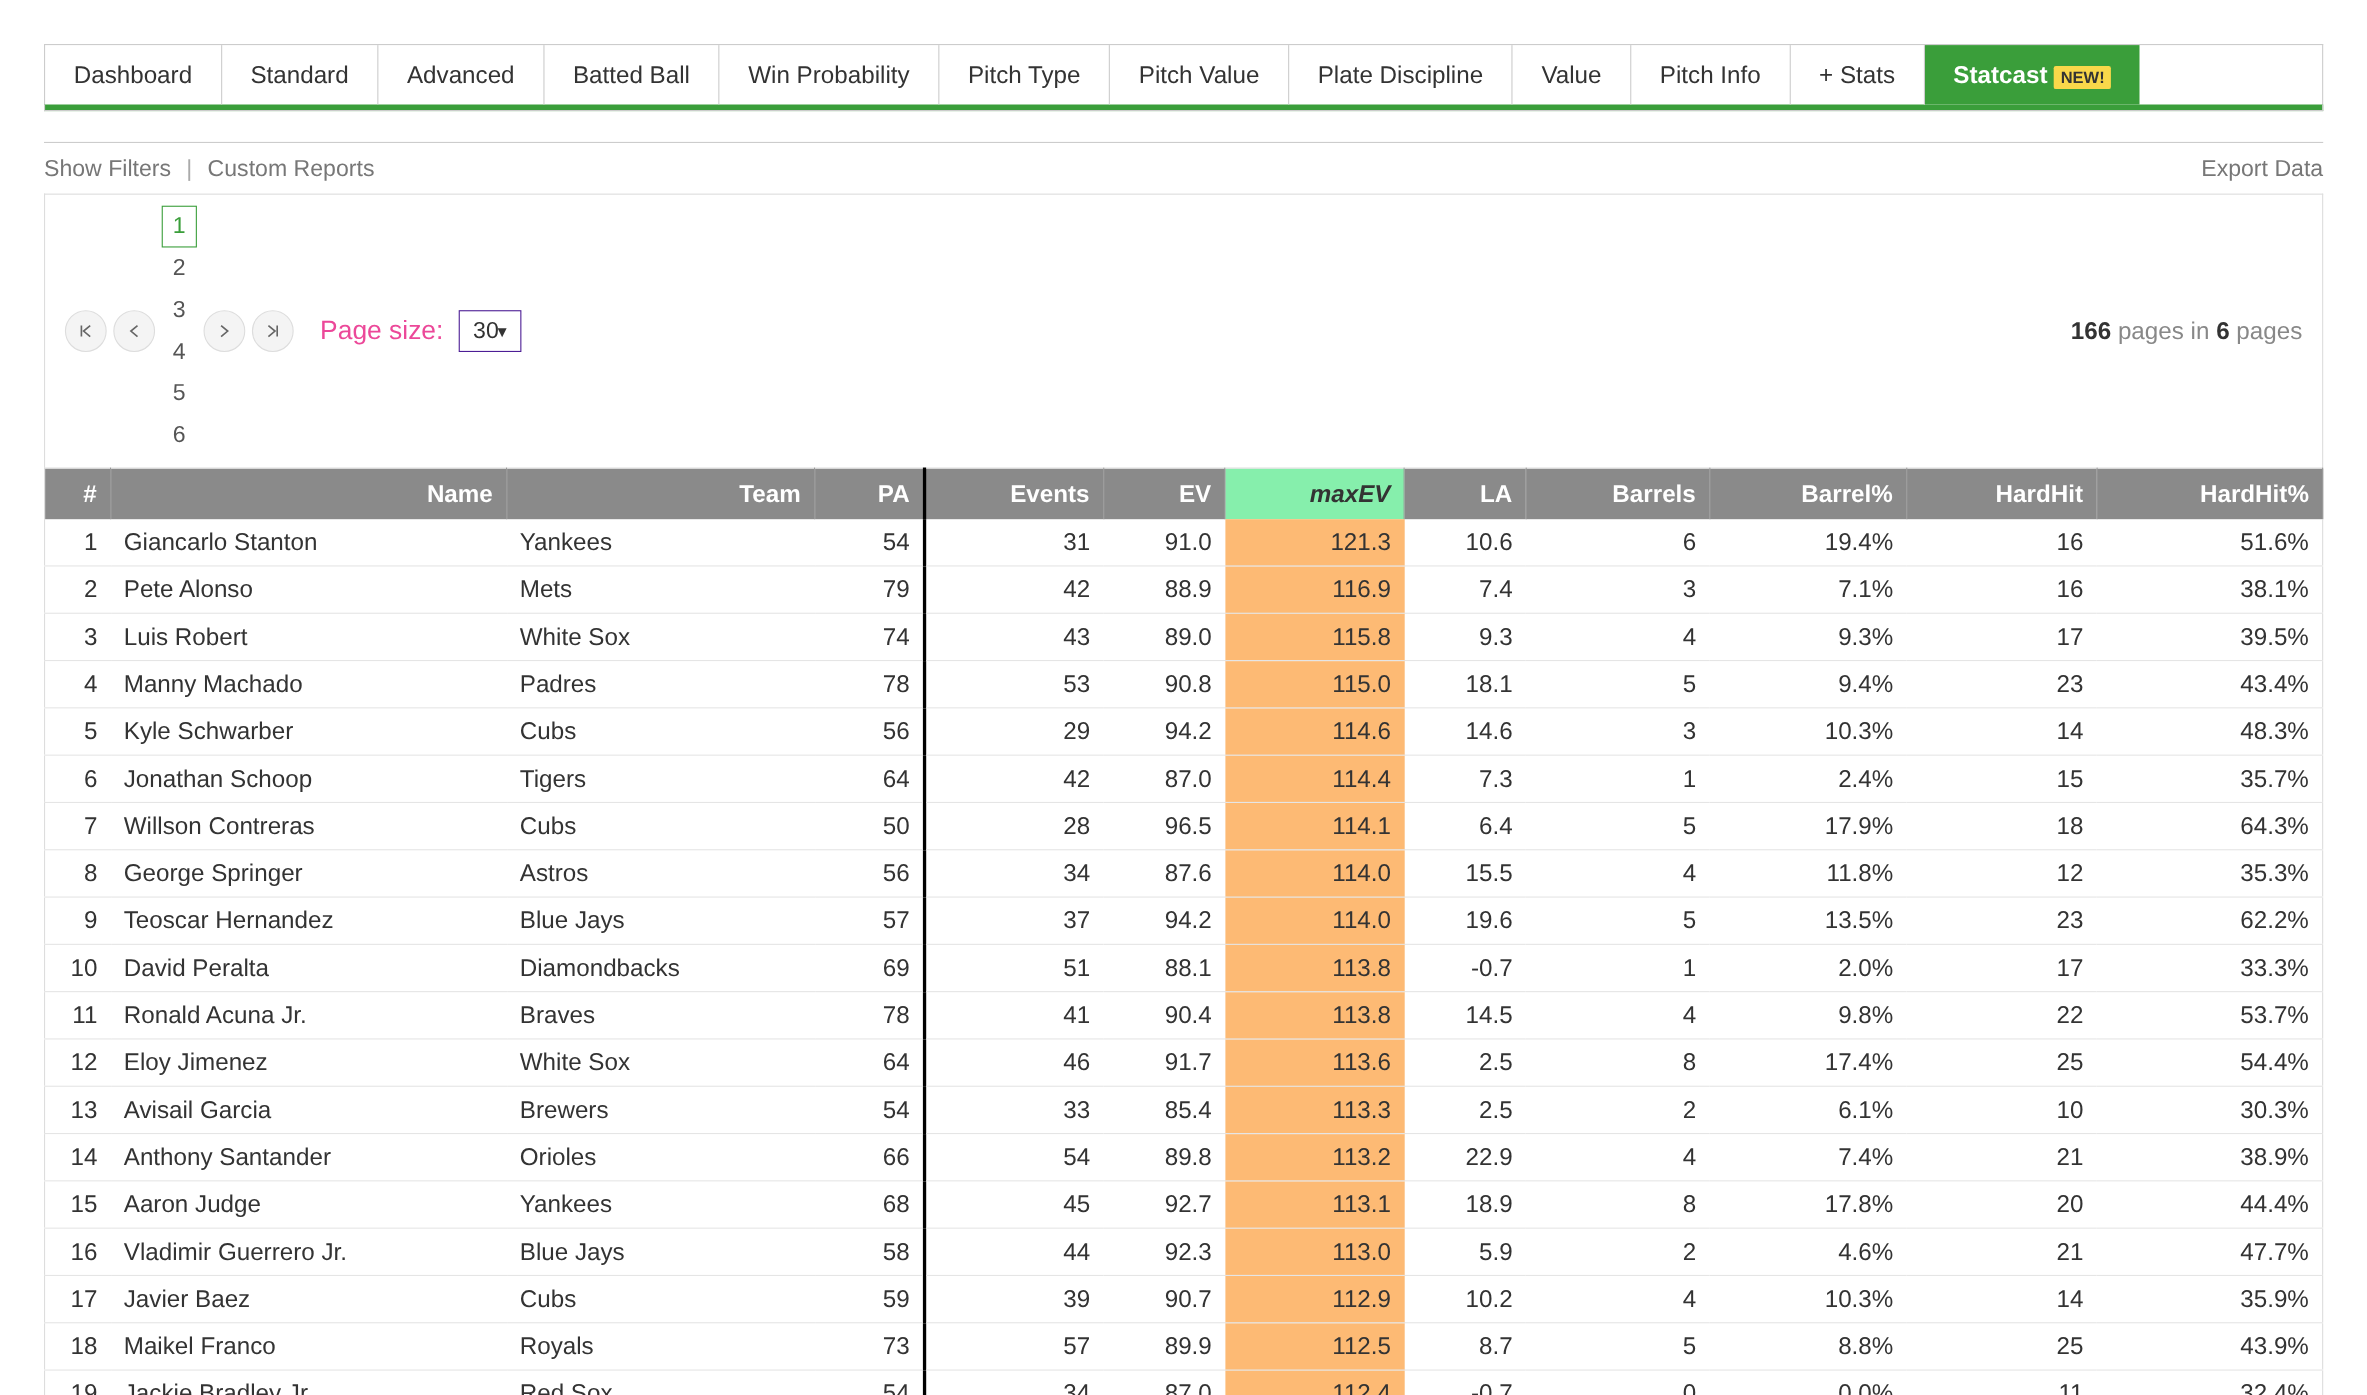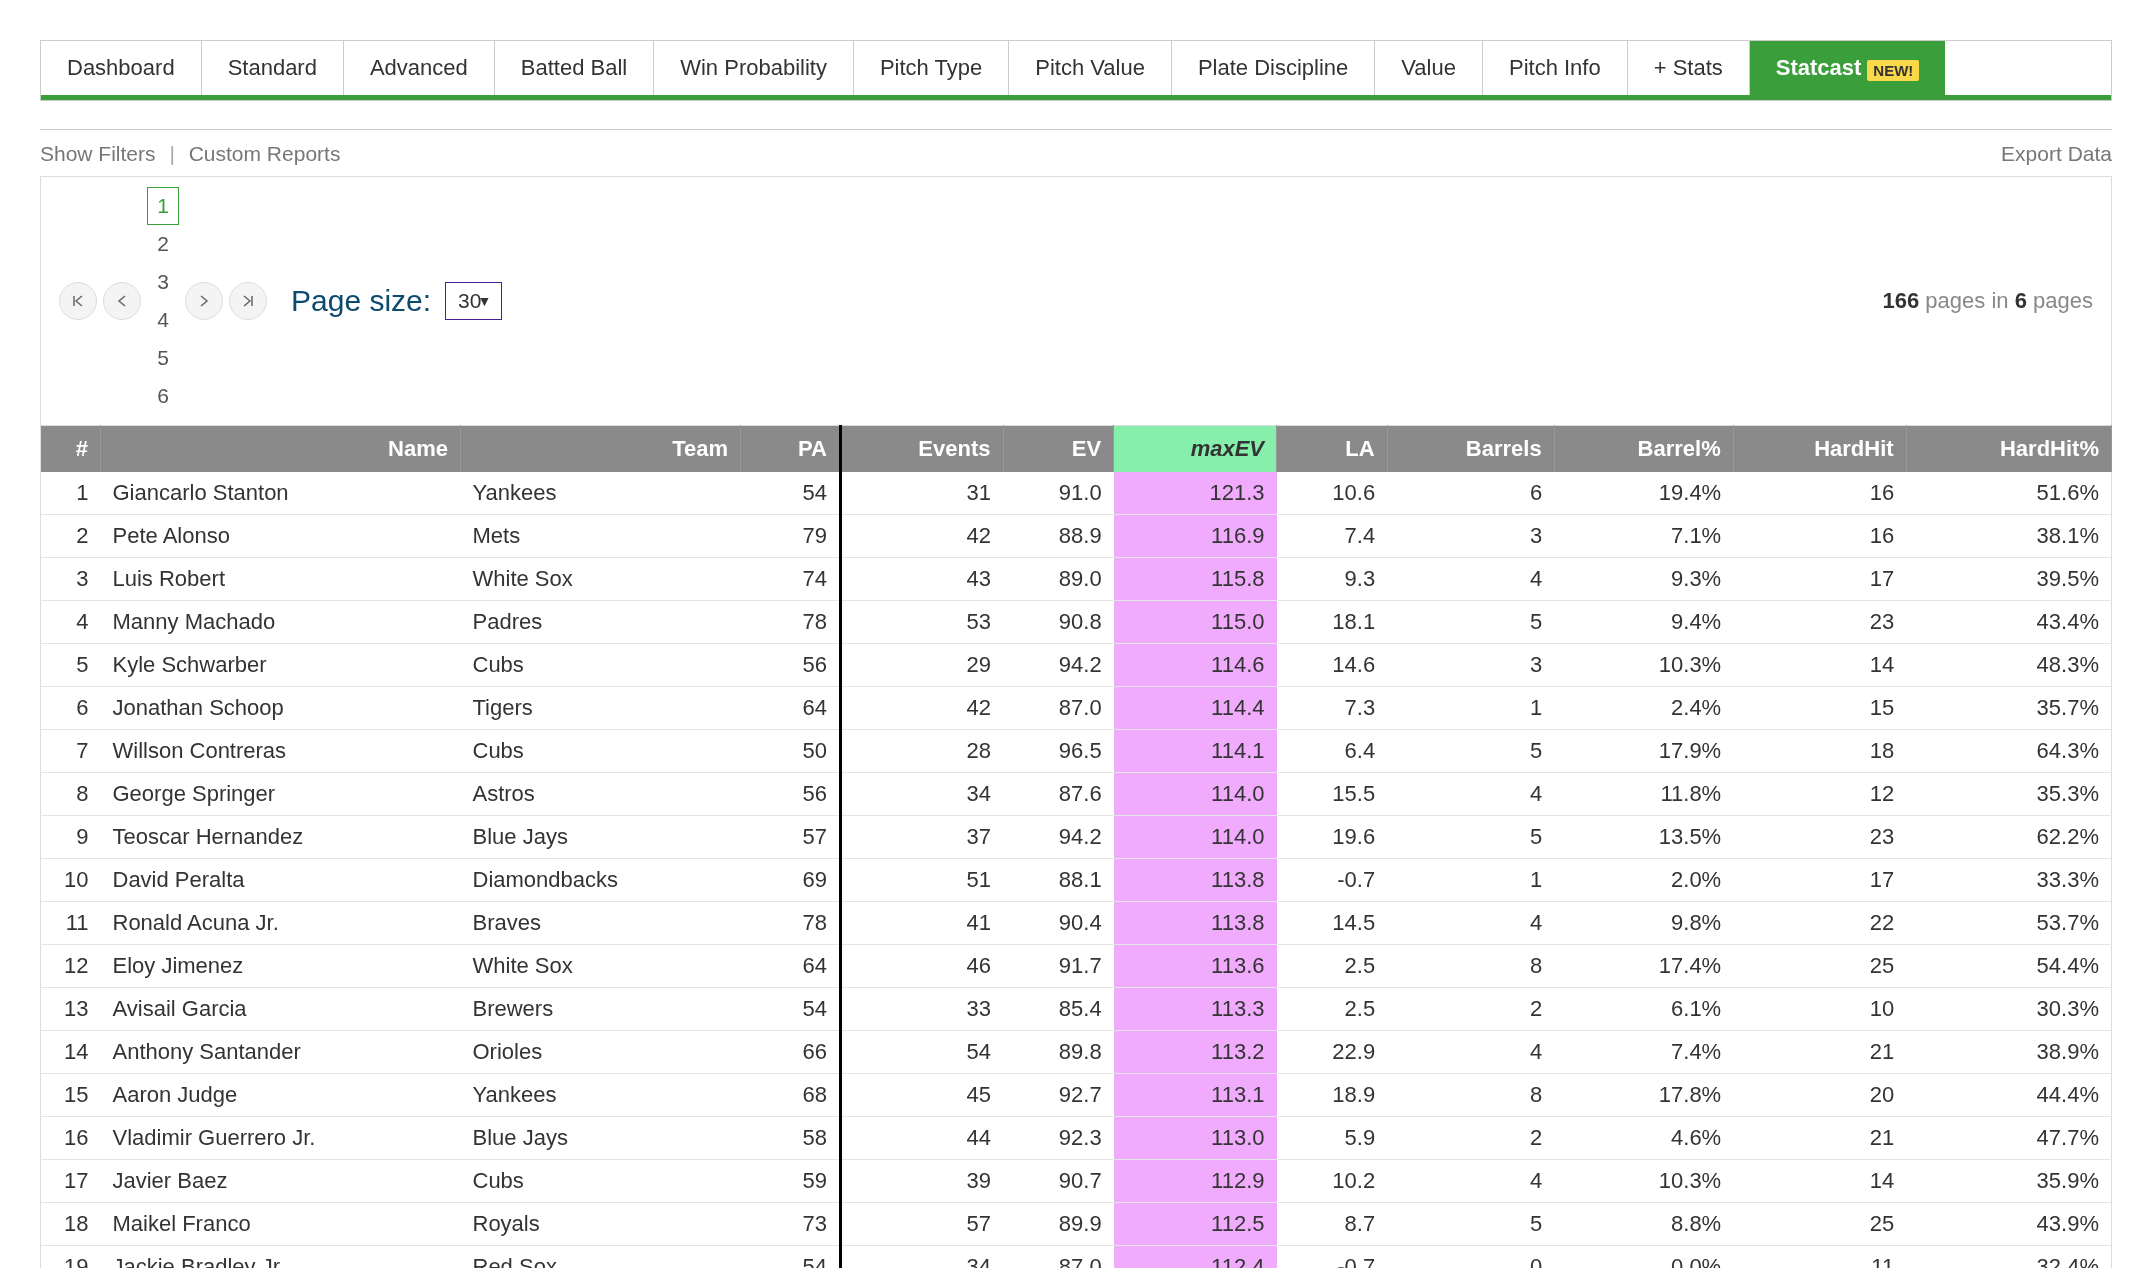--- a/index.html
+++ b/index.html
@@ -90,21 +90,21 @@
   .pg-num {
     width: 32px; height: 38px;
     display: flex; align-items: center; justify-content: center;
     font-size: 21px; color: #555;
     cursor: pointer;
   }
   .pg-num.current {
     border: 1px solid #3a9e3a;
     color: #3a9e3a;
   }
-  .page-size-label { margin-left: 18px; font-size: 30px; color: #0c4a6e; }
+  .page-size-label { margin-left: 18px; font-size: 24px; color: #ec4899; }
   .page-size-select {
     margin-left: 8px;
     border: 1px solid #4c1d95;
     padding: 6px 20px 6px 12px;
     font-size: 21px;
     background: #fff;
     position: relative;
   }
   .select-caret { position: absolute; right: 10px; top: 50%; transform: translateY(-50%); font-size: 14px; color:#333; }
   .pager-right { font-size: 22px; color: #888; }
@@ -134,21 +134,21 @@
     color: #333;
   }
   tbody td.left { text-align: left; }
   tbody td.num { text-align: right; color:#333; }
 
   .col-idx { width: 60px; }
   .col-name { width: 360px; }
   .col-team { width: 280px; }
   .col-pa { width: 100px; }
   .thick-right { border-right: 3px solid #000 !important; }
-  .sorted-col { background: #f0abfc; }
+  .sorted-col { background: #fdba74; }
   thead th.sorted-col { background: #86efac; color:#333;font-style:italic; }
   tbody td a { color: #333; text-decoration: none; }
 </style>
 </head>
 <body>
 
 <div class="container">
 
   <div class="tabs" id="tabs-bar">
       <div class="tab">

